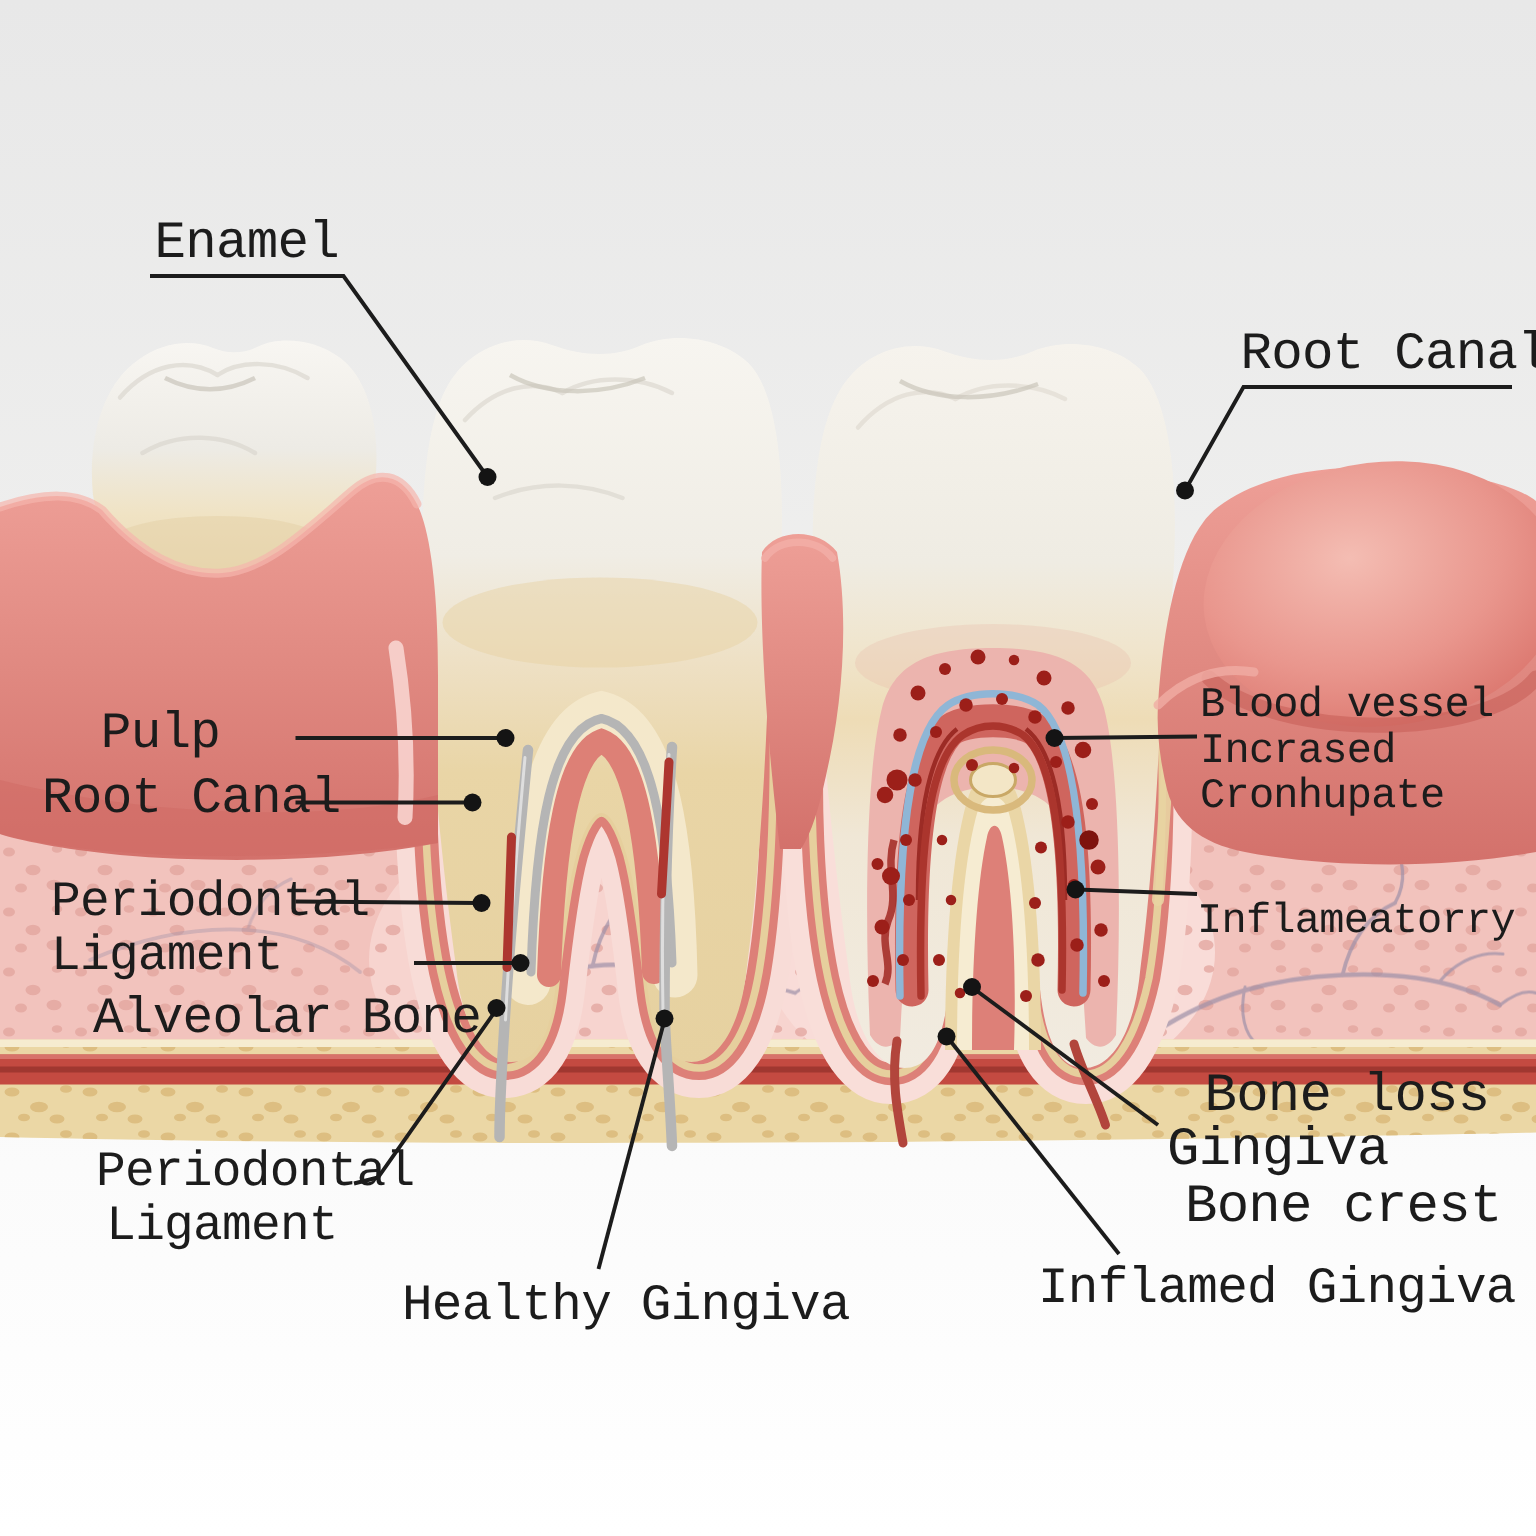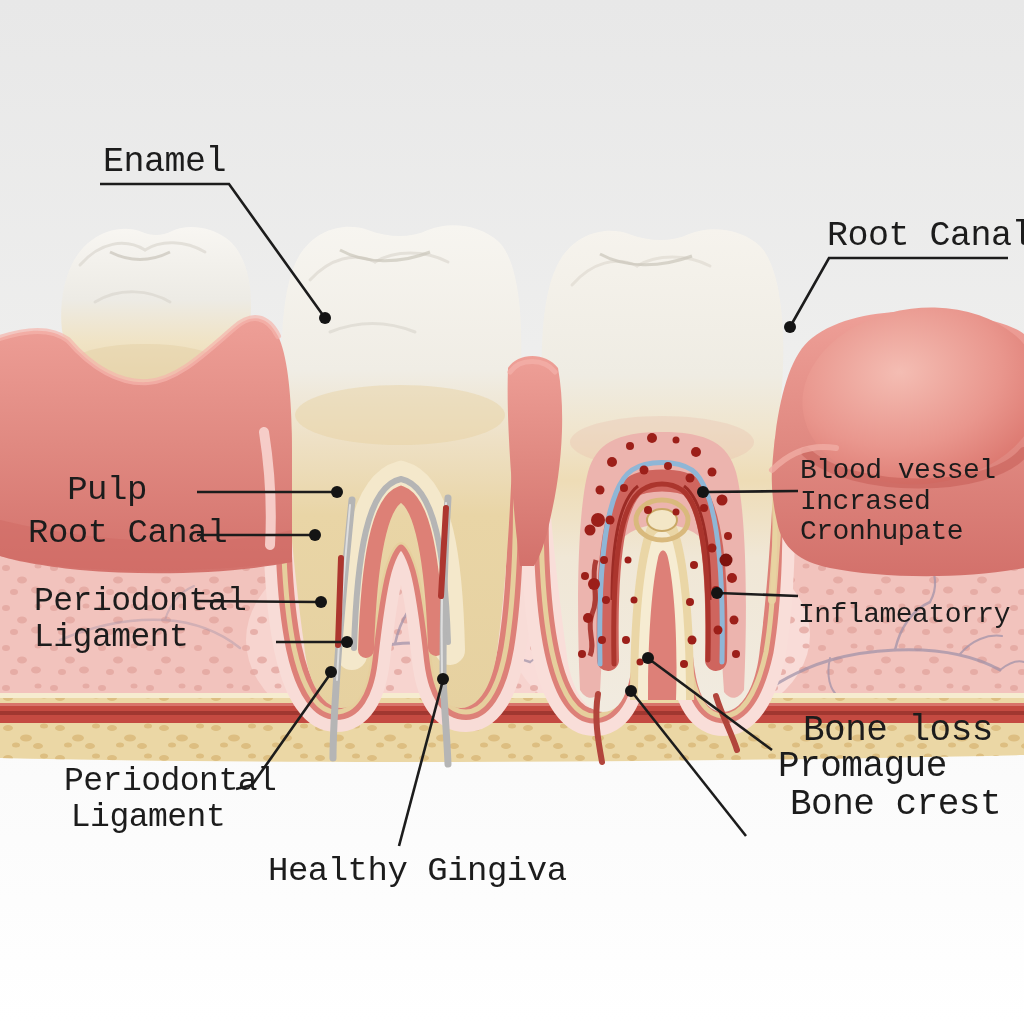--- a/index.html
+++ b/index.html
@@ -305,20 +305,23 @@
 
 <div class="lbl f34 alignr" style="left:28px;top:515px;">
   <span>Root Canal</span>
 </div>
 
 <div class="lbl f33" style="left:34px;top:584px;">
   <span>Periodontal</span>
   <span>Ligament</span>
 </div>
 
+<div class="lbl f34" style="left:62px;top:662px;">
+  <span>Alveolar Bone</span>
+</div>
 
 <div class="lbl f33 ctr" style="left:64px;top:764px;width:168px;">
   <span>Periodontal</span>
   <span>Ligament</span>
 </div>
 
 <div class="lbl f34" style="left:268px;top:853px;">
   <span>Healthy Gingiva</span>
 </div>
 
@@ -330,18 +333,21 @@
 
 <div class="lbl f28" style="left:798px;top:588px;margin-top:12px;">
   <span>Inflameatorry</span>
 </div>
 
 <div class="lbl f30" style="left:803px;top:712px;">
   <span>Bone loss</span>
 </div>
 
 <div class="lbl f30" style="left:778px;top:748px;">
-  <span>Promague</span>
+  <span>Gingiva</span>
   <span class="ind2">Bone crest</span>
 </div>
 
+<div class="lbl f34" style="left:692px;top:842px;">
+  <span>Inflamed Gingiva</span>
+</div>
 
 </div>
 
 </body></html>

